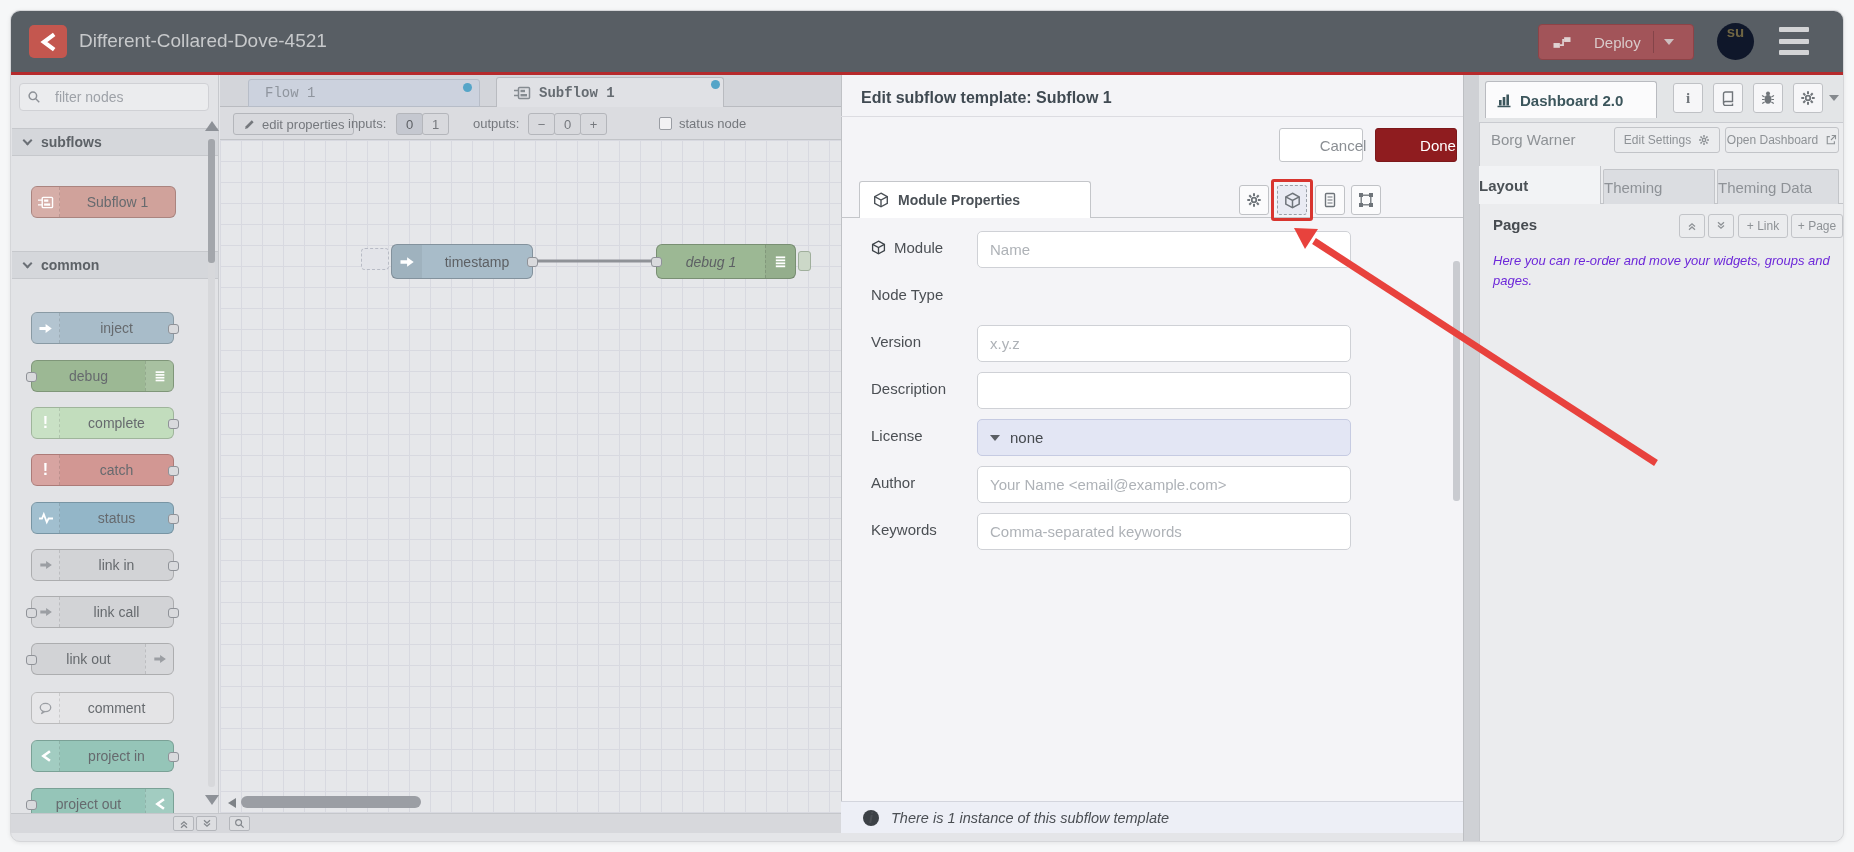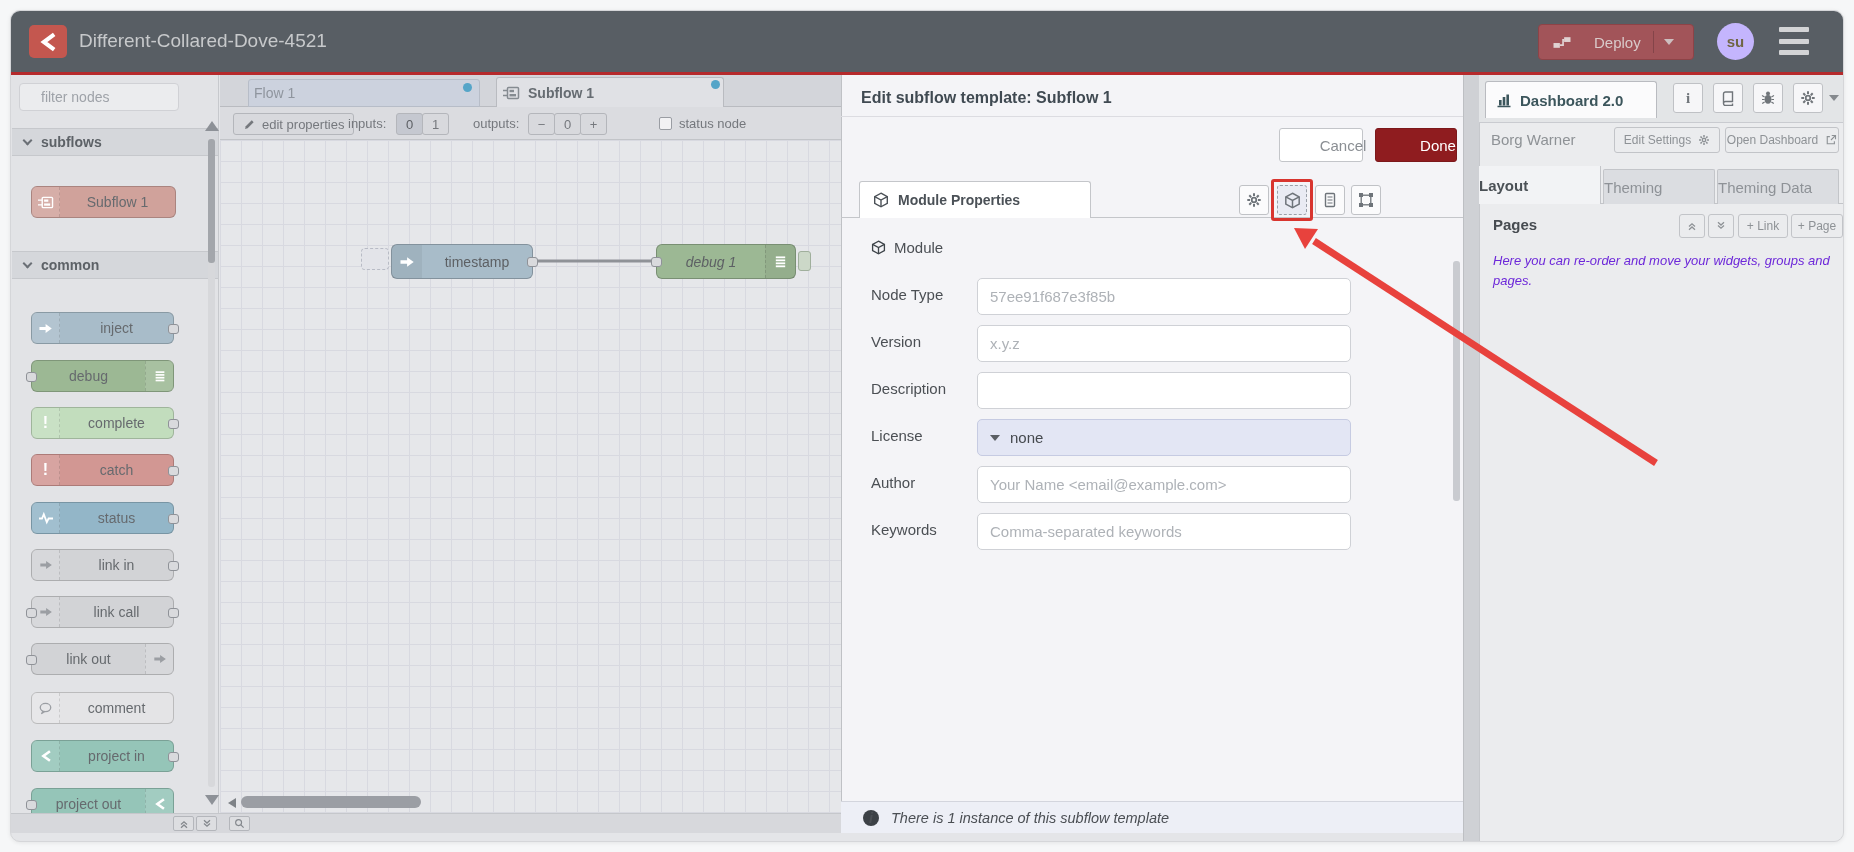--- a/index.html
+++ b/index.html
@@ -9,27 +9,27 @@
           border:1px solid #d5d6d9;border-radius:10px;overflow:hidden;box-shadow:0 1px 4px rgba(0,0,0,.08);}
   
   .hdr{left:0;top:0;width:1834px;height:61px;background:#585e64;}
   .redline{left:0;top:61px;width:1834px;height:3px;background:#b52a2c;}
   .logo{left:18px;top:14px;width:38px;height:33px;background:#c4574f;border-radius:5px;display:flex;align-items:center;justify-content:center;}
   .hdr-title{left:68px;top:19px;font-size:19px;color:#c7c9cb;}
   .deploy{left:1527px;top:13px;width:156px;height:36px;background:#a25459;border:1px solid #8d4347;border-radius:4px;
           display:flex;align-items:center;color:#d9caca;font-size:15px;cursor:pointer;}
   .deploy .dsep{width:1px;height:22px;background:rgba(0,0,0,.18);margin:0 10px 0 12px;}
   .caret{width:0;height:0;border-left:5px solid transparent;border-right:5px solid transparent;border-top:6px solid currentColor;display:inline-block;}
-  .avatar{left:1706px;top:12px;width:37px;height:37px;border-radius:50%;background:#c4b5fd;display:flex;align-items:center;justify-content:center;
+  .avatar{left:1706px;top:12px;width:37px;height:37px;border-radius:50%;background:#0f172a;display:flex;align-items:flex-start;justify-content:center;
           color:#6f6543;font-weight:bold;font-size:15px;}
   .burger{left:1768px;top:16px;width:30px;height:28px;display:flex;flex-direction:column;justify-content:space-between;cursor:pointer;}
   .burger i{height:5px;background:#d3d4d6;border-radius:1px;}
   
   .palette{left:0;top:64px;width:208px;height:738px;background:#e2e3e6;border-right:1px solid #c7c9cd;}
-  .filter{left:8px;top:72px;width:160px;height:28px;background:#ebecee;border:1px solid #d0d1d5;border-radius:4px;
+  .filter{left:8px;top:72px;width:190px;height:28px;background:#ebecee;border:1px solid #d0d1d5;border-radius:4px;
           display:flex;align-items:center;padding:0 7px;gap:14px;}
   .filter input{border:none;background:transparent;outline:none;width:130px;font-size:14px;color:#7c8085;font-family:inherit;}
   .filter input::placeholder{color:#9ea2a8;}
   .cat{left:1px;top:0;width:206px;height:28px;background:#d5d7db;border-top:1px solid #c6c8cc;border-bottom:1px solid #c6c8cc;
        display:flex;align-items:center;gap:10px;padding-left:12px;font-weight:bold;color:#5d6267;font-size:14px;cursor:pointer;}
   .chev{width:7px;height:7px;border-right:2px solid #6b7076;border-bottom:2px solid #6b7076;transform:rotate(45deg);margin-top:-3px;}
   .pnode{left:20px;width:143px;height:32px;border:1px solid rgba(0,0,0,.18);border-radius:6px;display:flex;align-items:center;
          font-size:14px;color:#666a6e;cursor:grab;}
   .pn-icon{width:28px;height:100%;background:rgba(255,255,255,.13);border-right:1px dashed rgba(0,0,0,.12);
            display:flex;align-items:center;justify-content:center;color:#fff;flex:0 0 28px;}
@@ -40,21 +40,21 @@
   .c-subflow{background:#d0a29b;} .c-inject{background:#a8bcc9;} .c-debug{background:#9cb894;}
   .c-complete{background:#c2ddbd;} .c-catch{background:#d29793;} .c-status{background:#93b6c8;}
   .c-link{background:#d2d3d6;} .c-comment{background:#e4e4e6;} .c-project{background:#95c5b8;}
   .c-link .pn-icon,.c-comment .pn-icon{color:#9b9ea3;}
   .pscroll{left:197px;top:126px;width:7px;height:650px;background:#d7d8db;border-radius:3px;}
   .pthumb{left:197px;top:128px;width:7px;height:124px;background:#a3a6ab;border-radius:3px;}
   .parrow{left:194px;width:0;height:0;border-left:7px solid transparent;border-right:7px solid transparent;}
   .parrow.up{top:110px;border-bottom:10px solid #8d9197;} .parrow.down{top:784px;border-top:10px solid #8d9197;}
   
   .tabbar{left:209px;top:64px;width:621px;height:32px;background:#d3d5da;border-bottom:1px solid #b9bbc0;}
-  .tab{position:absolute;display:flex;align-items:center;gap:8px;padding:0 5px;font-size:14px;cursor:pointer;}
+  .tab{position:absolute;display:flex;align-items:center;gap:8px;padding:0 16px;font-size:14px;cursor:pointer;font-family:Liberation Mono, monospace;}
   .tab.flow1{left:237px;top:68px;width:232px;height:28px;background:#ccd2de;border:1px solid #b7bdc8;color:#8f959e;border-radius:3px 3px 0 0;}
   .tab.sub1{left:485px;top:66px;width:228px;height:31px;background:#e0e1e5;border:1px solid #b9bbc0;border-bottom:none;color:#666c72;font-weight:bold;border-radius:3px 3px 0 0;}
   .bluedot{position:absolute;width:9px;height:9px;border-radius:50%;background:#55a5c8;}
   .toolbar{left:209px;top:96px;width:621px;height:33px;background:#dbdce0;border-bottom:1px solid #c2c4c8;}
   .tbtn{position:absolute;height:22px;border:1px solid #b4b6bb;background:#d8d9dd;border-radius:3px;display:flex;align-items:center;
         justify-content:center;font-size:13px;color:#75787d;gap:6px;padding:0 9px;cursor:pointer;}
   .tlabel{position:absolute;font-size:13px;color:#75787d;top:105px;}
   .seg{padding:0;width:27px;} .seg.on{background:#c5c8d0;color:#5d6065;}
   .cb{position:absolute;width:13px;height:13px;background:#f2f2f4;border:1px solid #9a9da3;border-radius:2px;top:106px;cursor:pointer;}
   .canvas{left:209px;top:129px;width:621px;height:673px;background-color:#e6e7ea;
@@ -473,24 +473,24 @@
       </svg>
     </div>
   <div class="abs redbox"></div>
 
   <div class="abs frow-label" style="top:228px">
     <svg class="ic" width="15" height="15" style="color:#3e444a">
         <use href="#i-cube"></use>
       </svg>
     <span>Module</span>
   </div>
+  <input class="abs finput" style="top: 220px;" placeholder="Name">
   <div class="abs frow-label" style="top:275px">
       <span>Node Type</span>
     </div>
-  <input class="abs finput" style="top: 267px;" placeholder="57ee91f687e3f85b">
   <div class="abs frow-label" style="top:322px">
       <span>Version</span>
     </div>
   <input class="abs finput" style="top: 314px;" placeholder="x.y.z">
   <div class="abs frow-label" style="top:369px">
       <span>Description</span>
     </div>
   <input class="abs finput" style="top: 361px;" placeholder="">
   <div class="abs frow-label" style="top:416px">
       <span>License</span>

